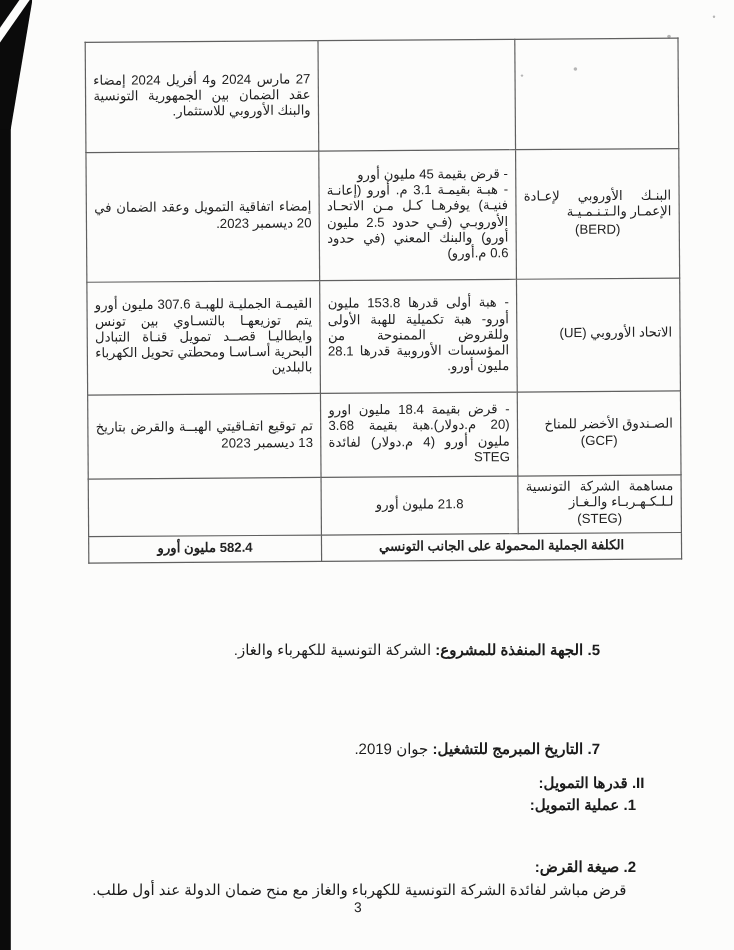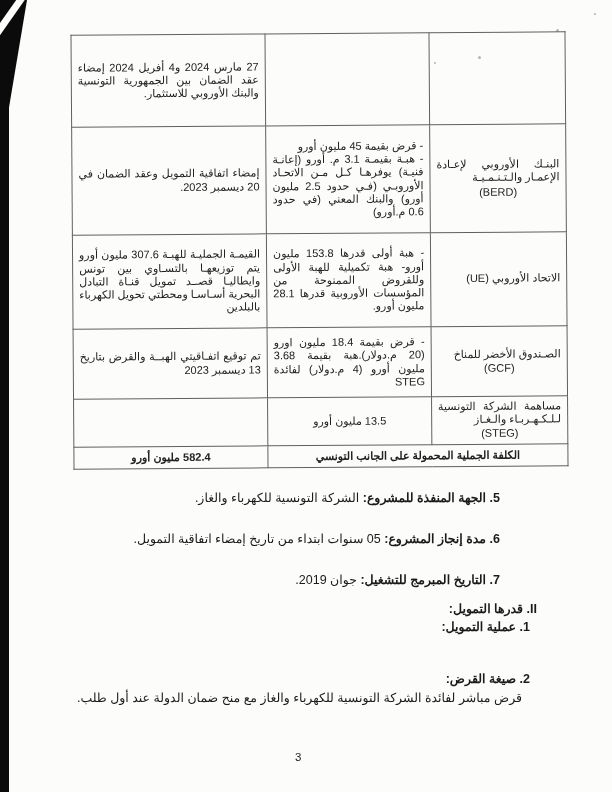--- a/index.html
+++ b/index.html
@@ -61,20 +61,21 @@
   }
 
   
   .bodyline {
     position: absolute;
     direction: rtl;
     font-size: 12.5px;
     line-height: 17px;
     white-space: nowrap;
     color: #1b1b1b;
+    margin-top: 44px;
   }
   .bodyline b { font-weight: bold; }
 
   .page-num {
     position: absolute; top: 751px; left: 295px;
     font-size: 11.5px; color: #222;
   }
 </style>
 </head>
 <body>
@@ -124,37 +125,33 @@
           <div class="entity-code">(GCF)</div>
         </td>
         <td class="cell-details">- قرض بقيمة 18.4 مليون اورو (20 م.دولار).هبة بقيمة 3.68 مليون أورو (4 م.دولار) لفائدة STEG</td>
         <td class="cell-notes">تم توقيع اتفـاقيتي الهبــة والقرض بتاريخ 13 ديسمبر 2023</td>
       </tr>
       <tr style="height:44px">
         <td class="entity-cell">
           <div class="entity-name">مساهمة الشركة التونسية لـلـكـهـربـاء والـغـاز</div>
           <div class="entity-code">(STEG)</div>
         </td>
-        <td class="cell-details cell-center">13.5 مليون أورو</td>
+        <td class="cell-details cell-center">21.8 مليون أورو</td>
         <td class="cell-notes"></td>
       </tr>
       <tr style="height:22px">
         <td class="footer-cell" colspan="2">الكلفة الجملية المحمولة على الجانب التونسي</td>
         <td class="footer-cell">582.4 مليون أورو</td>
       </tr>
     </tbody>
   </table>
 
   <div class="bodyline" style="top:490px; right:112px">
     <b><span>5.</span> <span>الجهة المنفذة للمشروع:</span></b>
     <span>الشركة التونسية للكهرباء والغاز.</span>
-  </div>
-  <div class="bodyline" style="top:531px; right:112px">
-    <b><span>6.</span> <span>مدة إنجاز المشروع:</span></b>
-    <span>05 سنوات ابتداء من تاريخ إمضاء اتفاقية التمويل.</span>
   </div>
   <div class="bodyline" style="top:572px; right:112px">
     <b><span>7.</span> <span>التاريخ المبرمج للتشغيل:</span></b>
     <span>جوان 2019.</span>
   </div>
 
   <div class="bodyline" style="top:601px; right:75px">
     <b><span>II.</span> <span>قدرها التمويل:</span></b>
   </div>
   <div class="bodyline" style="top:619px; right:82px">

